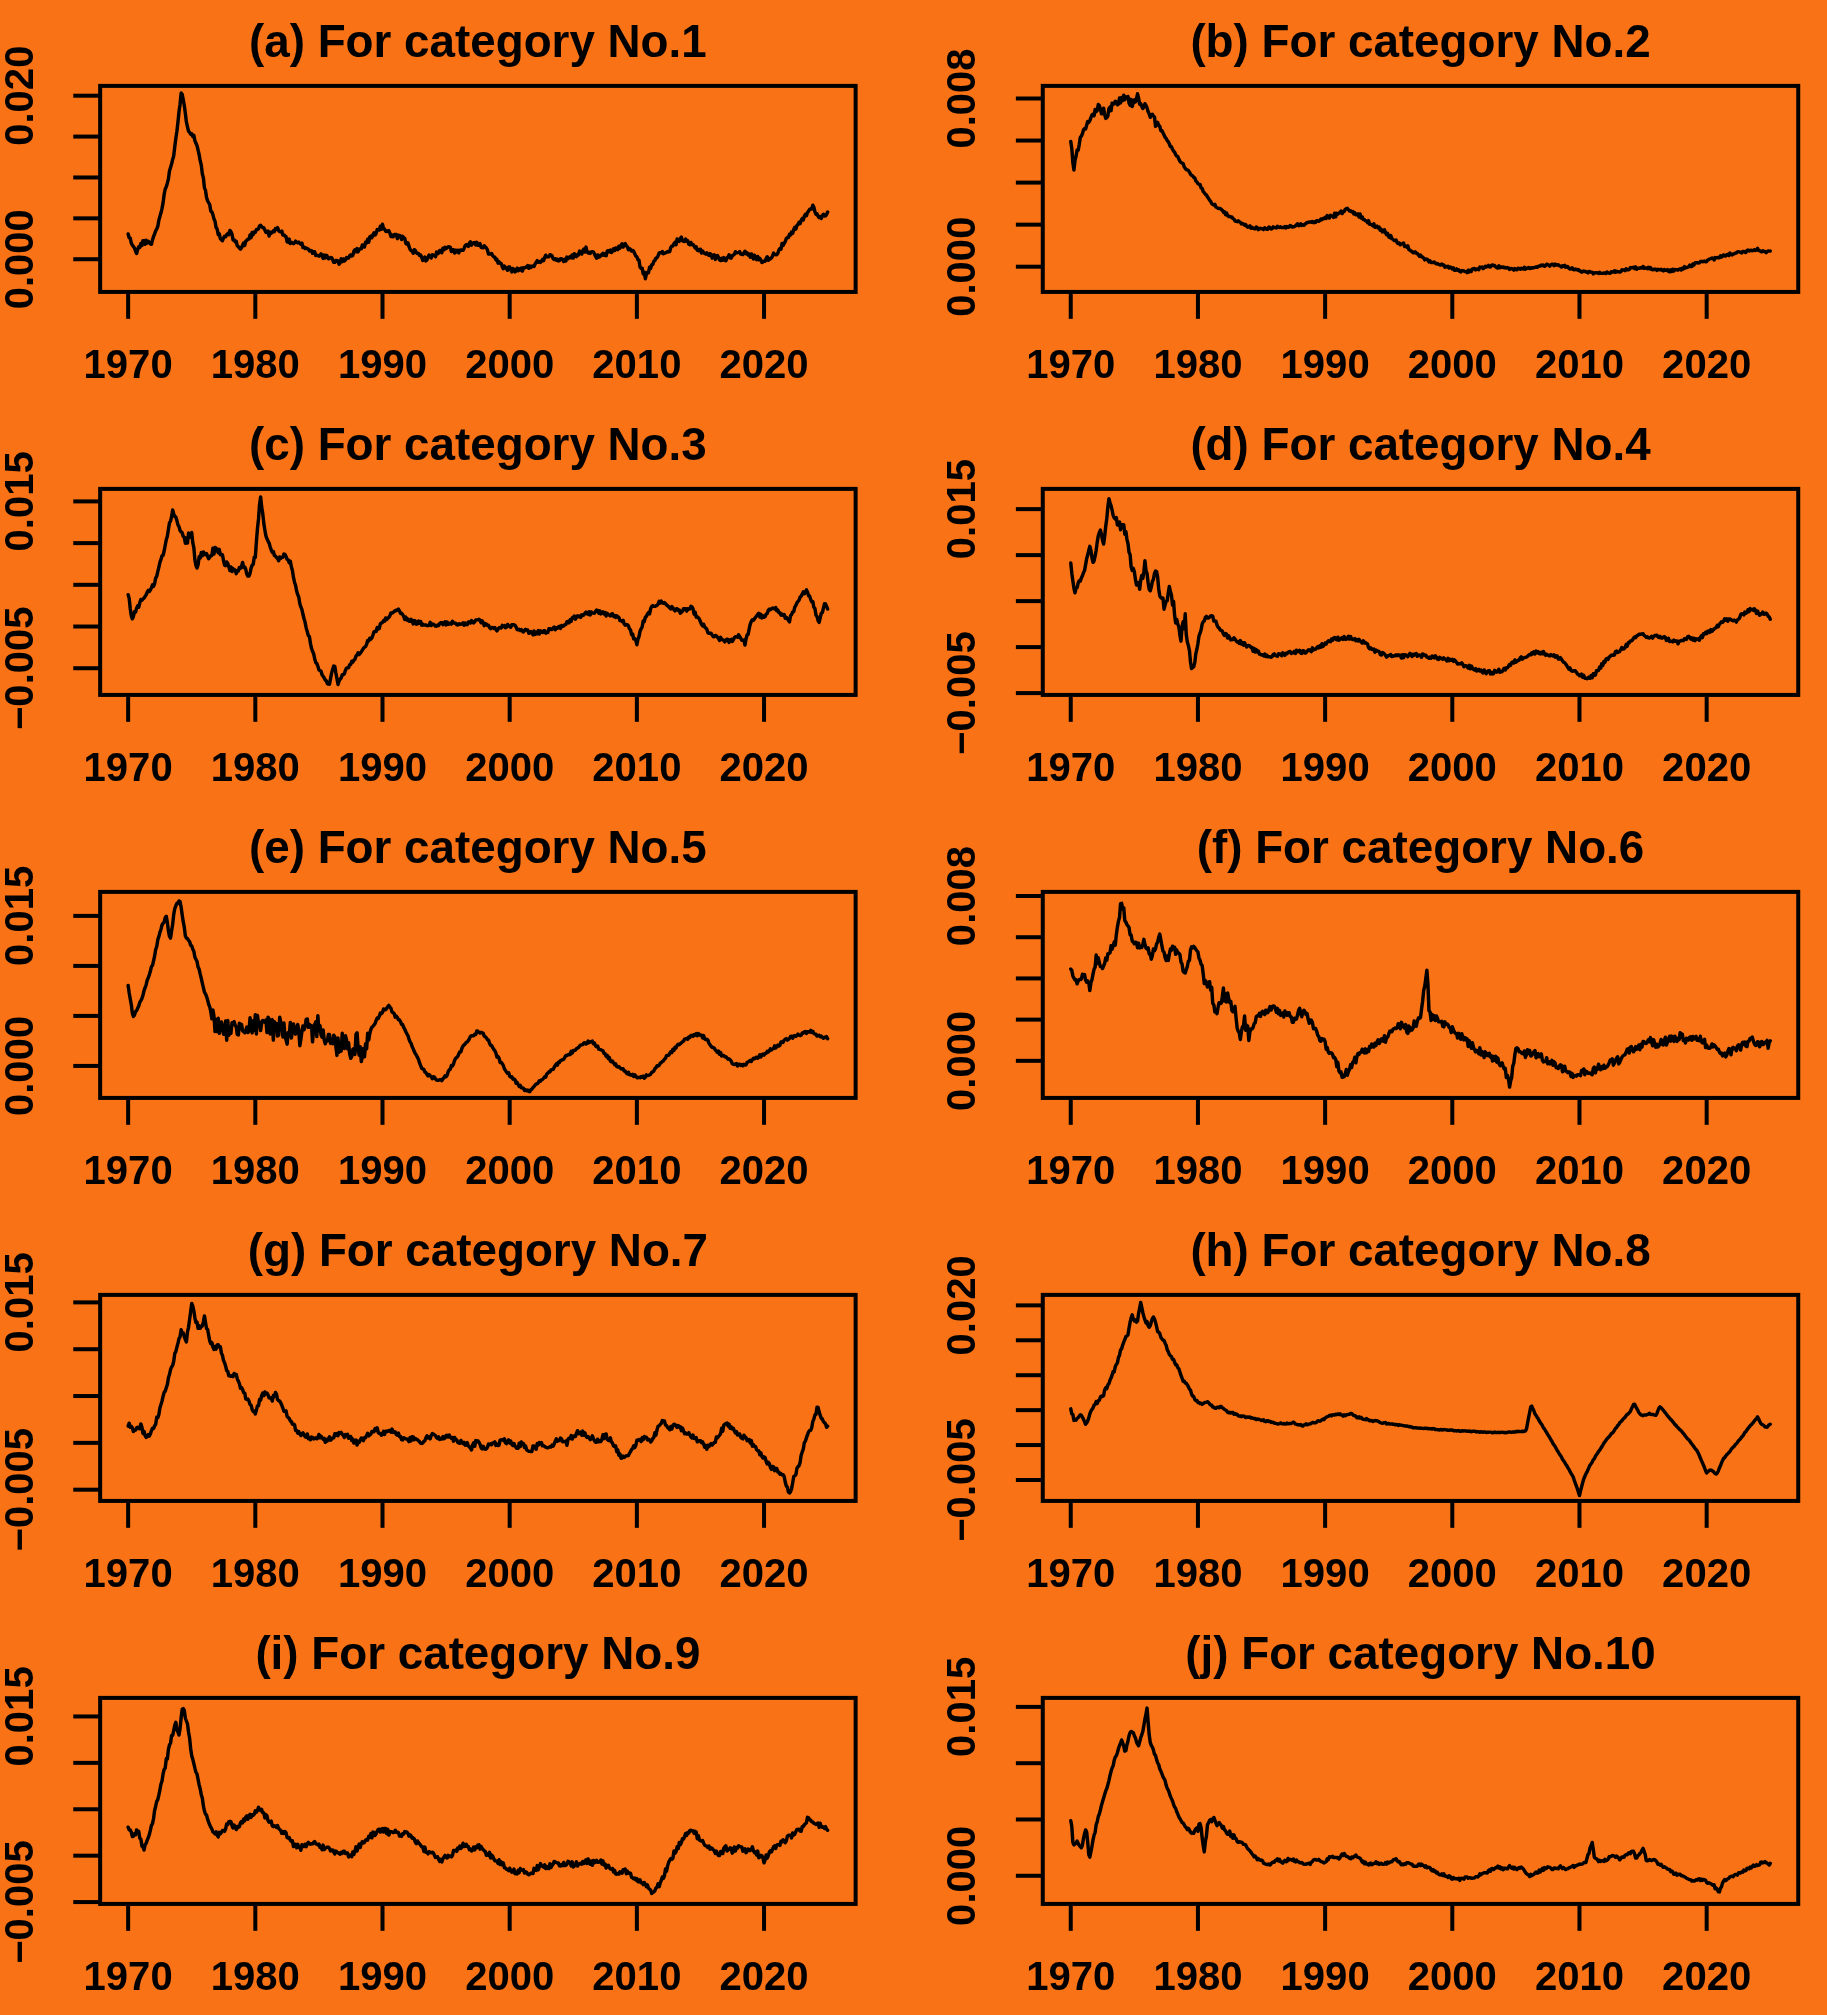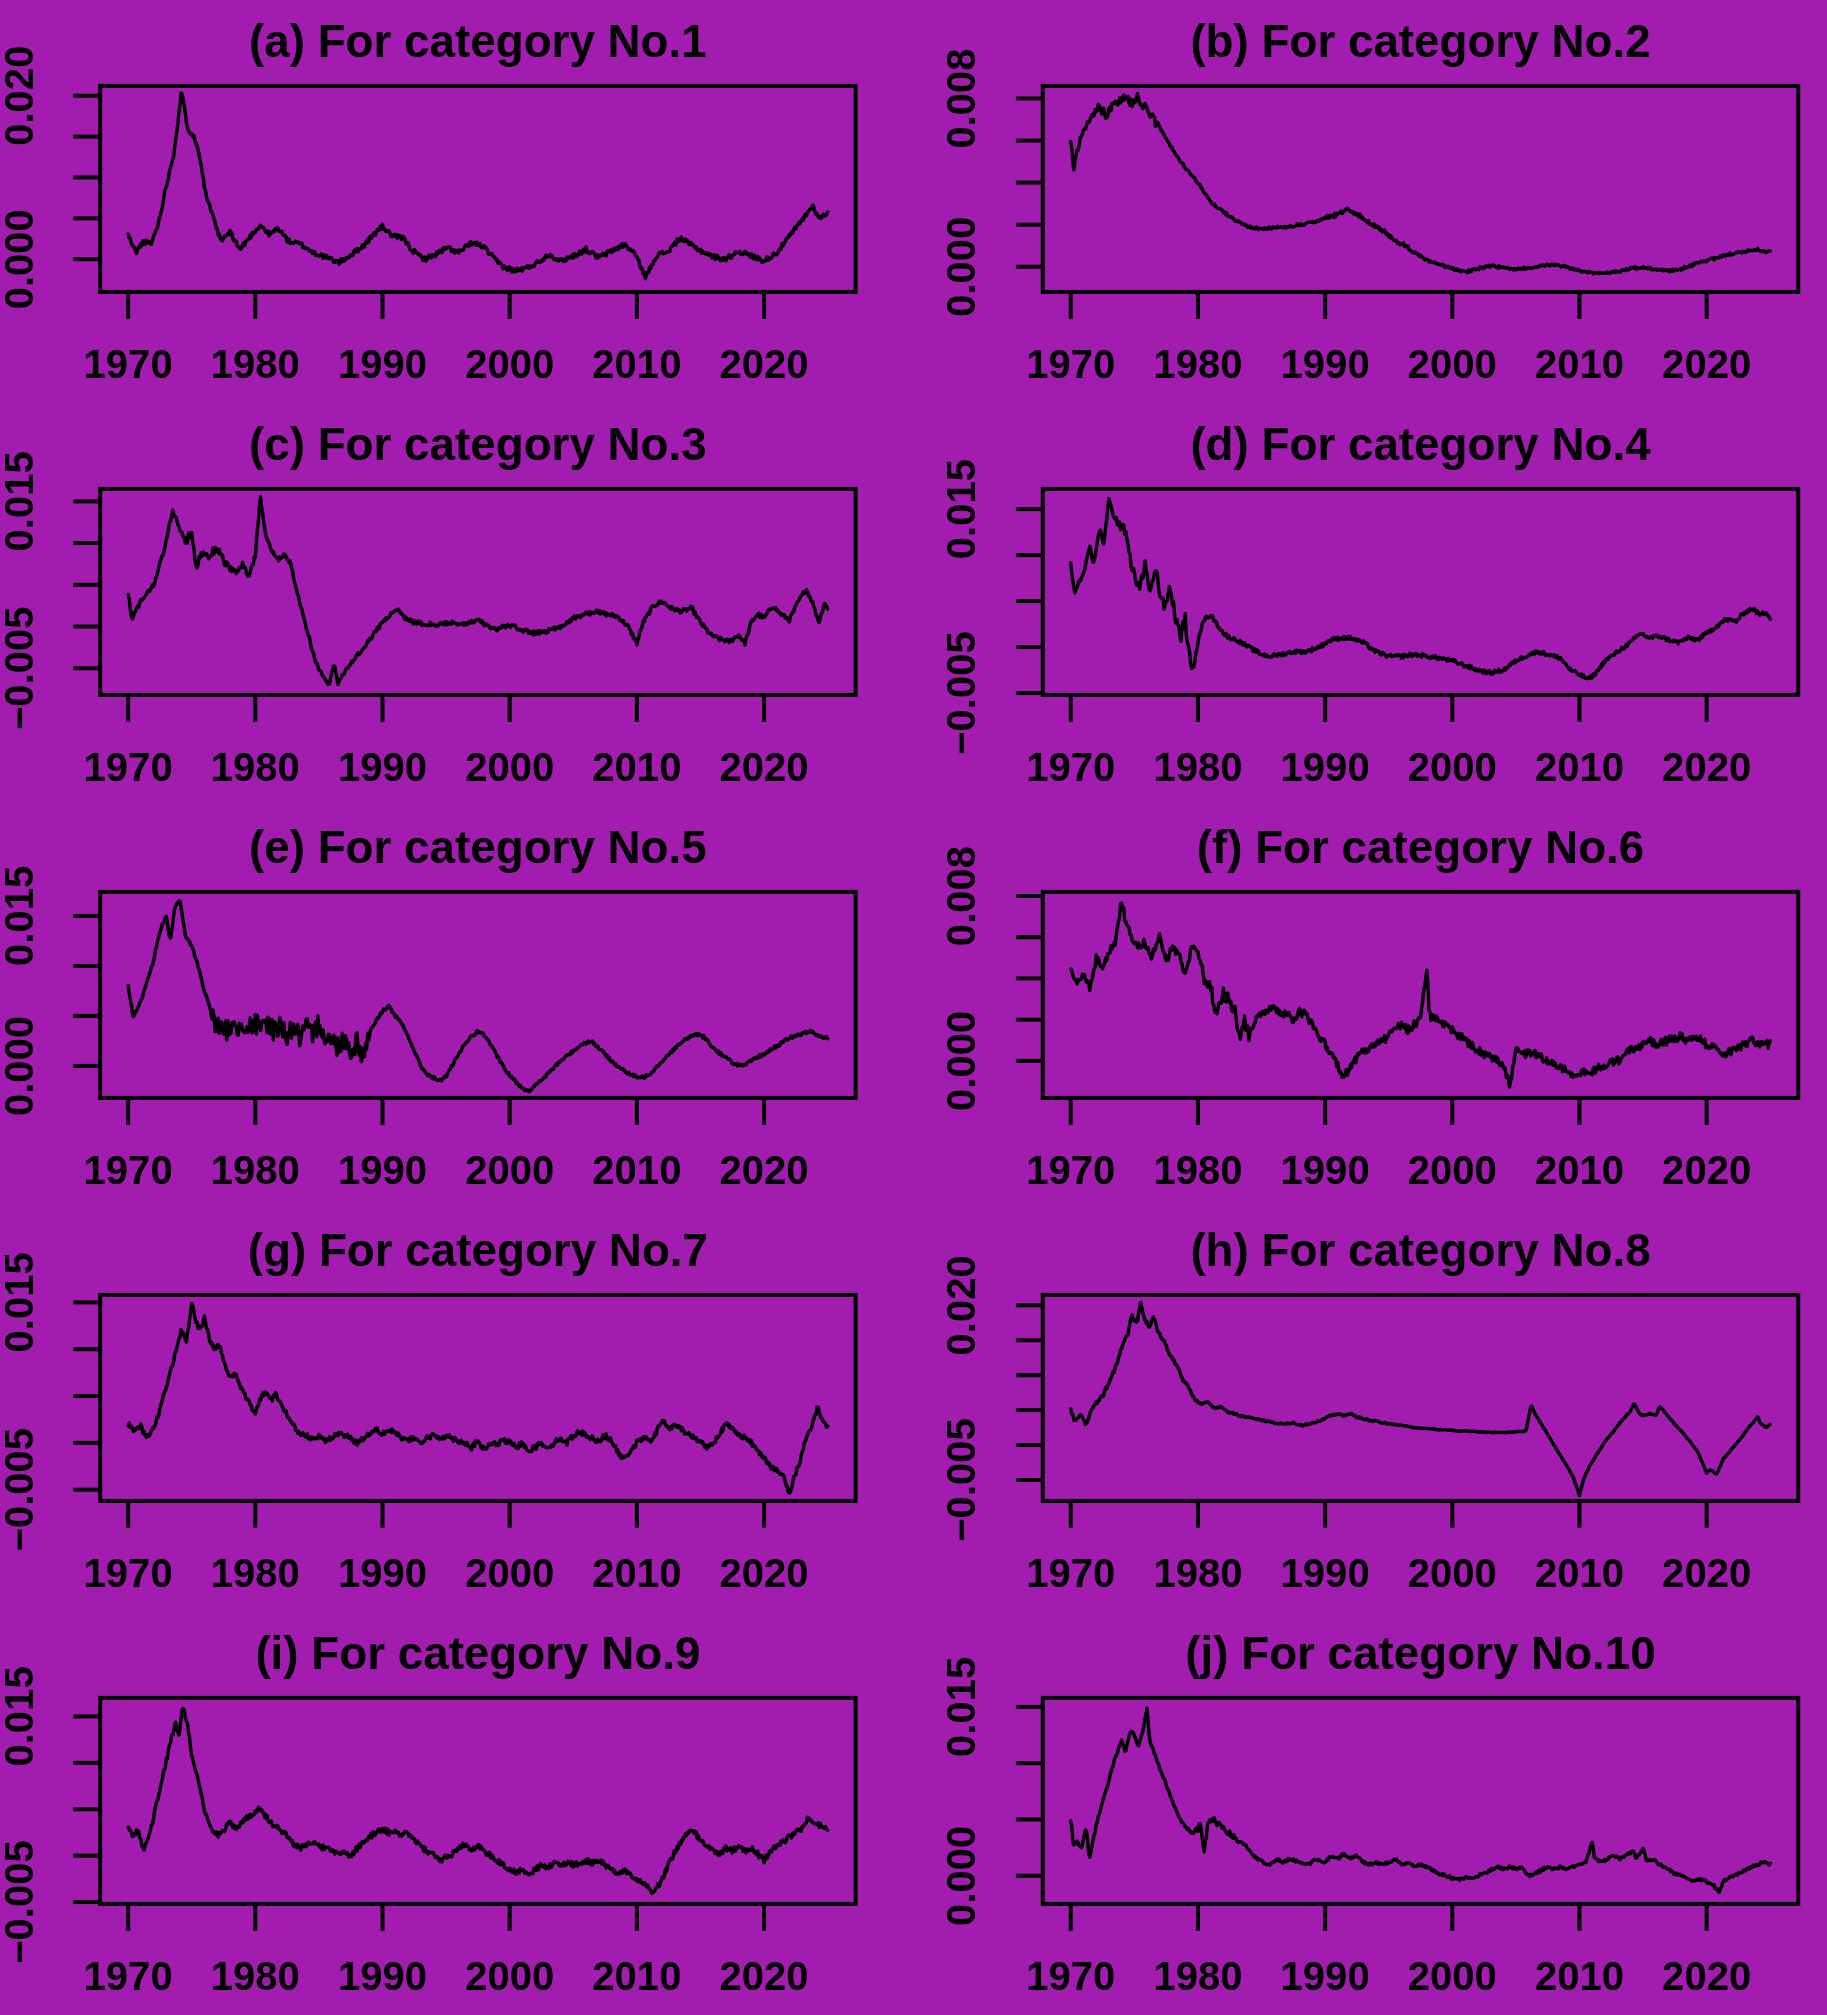--- a/index.html
+++ b/index.html
@@ -1,17 +1,17 @@
 <!DOCTYPE html>
 <html style="font-size:9.2px"><head>
 <meta charset="utf-8">
 <style>
   html,body{margin:0;padding:0;background:#ffffff;}
   body{width:1828px;height:2015px;font-family:"Liberation Sans",sans-serif;}
-  #figure-root{position:relative;width:1828px;height:2015px;background:#a21caf;overflow:hidden;}
+  #figure-root{position:relative;width:1828px;height:2015px;background:#f97316;overflow:hidden;}
   svg.panel{position:absolute;display:block;}
   svg.panel text{font-family:"Liberation Sans",sans-serif;font-weight:bold;fill:#000000;}
   svg.panel .title-text{font-size:80px;}
   svg.panel .xtick-text{font-size:70px;}
   svg.panel .ytick-text{font-size:70px;}
   svg.panel .frame{fill:none;stroke:#000000;stroke-width:7;}
   svg.panel .tick{stroke:#000000;stroke-width:7;}
   svg.panel .series{fill:none;stroke:#000000;stroke-width:6;stroke-linejoin:round;stroke-linecap:round;}
 </style>
 </head>

